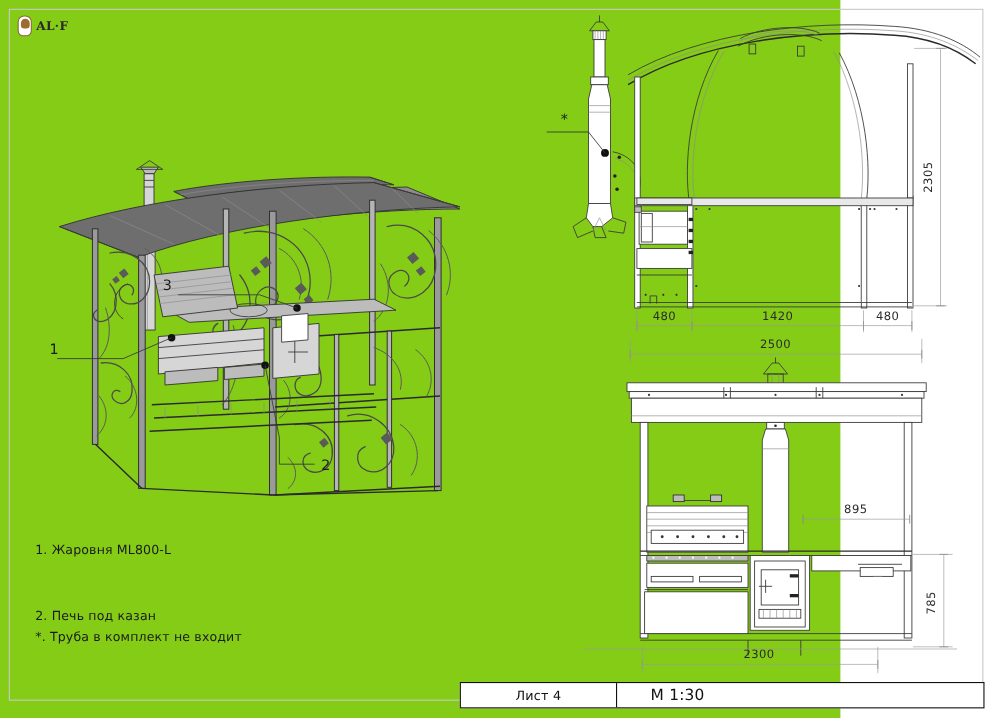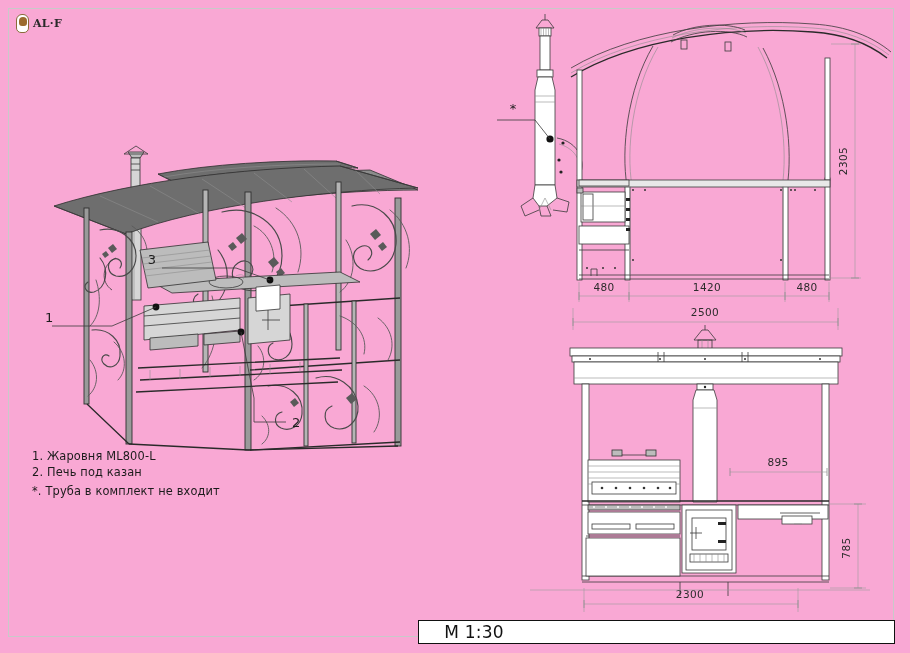--- a/index.html
+++ b/index.html
@@ -1,18 +1,18 @@
 <!DOCTYPE html>
 <html><head>
 <meta charset="utf-8">
 <style>
   html,body{margin:0;padding:0;background:#ffffff;}
   body{width:910px;height:653px;overflow:hidden;
        font-family:"DejaVu Sans","Liberation Sans",sans-serif;color:#1a1a1a;}
-  #sheet{position:relative;width:910px;height:653px;background:#f9a8d4;}
+  #sheet{position:relative;width:764px;height:653px;background:#84cc16;}
 
   
   .page-frame{position:absolute;left:8px;top:8px;width:886px;height:629px;
               border:1px solid #c9c9c9;box-sizing:border-box;pointer-events:none;}
 
   
   .logo{position:absolute;left:16px;top:14px;display:flex;align-items:center;gap:4px;}
   .logo-mark{width:13px;height:19px;position:relative;}
   .logo-mark .crest{position:absolute;left:0;top:0;width:13px;height:19px;
      border:1px solid #8a6a3a;border-radius:6px 6px 5px 5px;background:#fff;box-sizing:border-box;}
@@ -45,30 +45,30 @@
   
   .dimtxt{font-size:10.5px;fill:#2b2b2b;
      font-family:"DejaVu Sans","Liberation Sans",sans-serif;letter-spacing:.4px;}
   .calltxt{font-size:13px;fill:#1c1c1c;
      font-family:"DejaVu Sans","Liberation Sans",sans-serif;}
 
   
   .notes{position:absolute;left:32px;top:449px;width:300px;
      font-size:11.4px;line-height:15.6px;color:#1b1b1b;letter-spacing:.15px;}
   .notes .blk2{margin-top:4px;}
-  .notes div{white-space:nowrap;}
+  .notes div{white-space:nowrap;margin-top:44px;}
 
   
   .titleblock{position:absolute;left:418px;top:620px;width:477px;height:24px;
      display:flex;border:1.6px solid #111;box-sizing:border-box;background:#fff;}
   .tb-cell{display:flex;align-items:center;justify-content:center;
      font-size:11.6px;color:#111;letter-spacing:.2px;box-sizing:border-box;}
   .tb-sheet{width:142px;border-right:1.6px solid #111;}
   .tb-name{flex:1;border-right:1.6px solid #111;}
-  .tb-scale{width:110px;font-size:17px;}
+  .tb-scale{width:110px;font-size:14px;}
 </style>
 </head>
 <body>
 
 <div id="sheet">
 
   <div class="page-frame"></div>
 
   <div class="logo">
     <span class="logo-mark">
@@ -496,16 +496,17 @@
     </svg>
   </div>
 
   <div class="notes">
     <div>1. Жаровня ML800-L</div>
     <div>2. Печь под казан</div>
     <div class="blk2">*. Труба в комплект не входит</div>
   </div>
 
   <div class="titleblock">
+    <div class="tb-cell tb-sheet">Лист 4</div>
     <div class="tb-cell tb-scale">M 1:30</div>
   </div>
 
 </div>
 
 </body></html>

